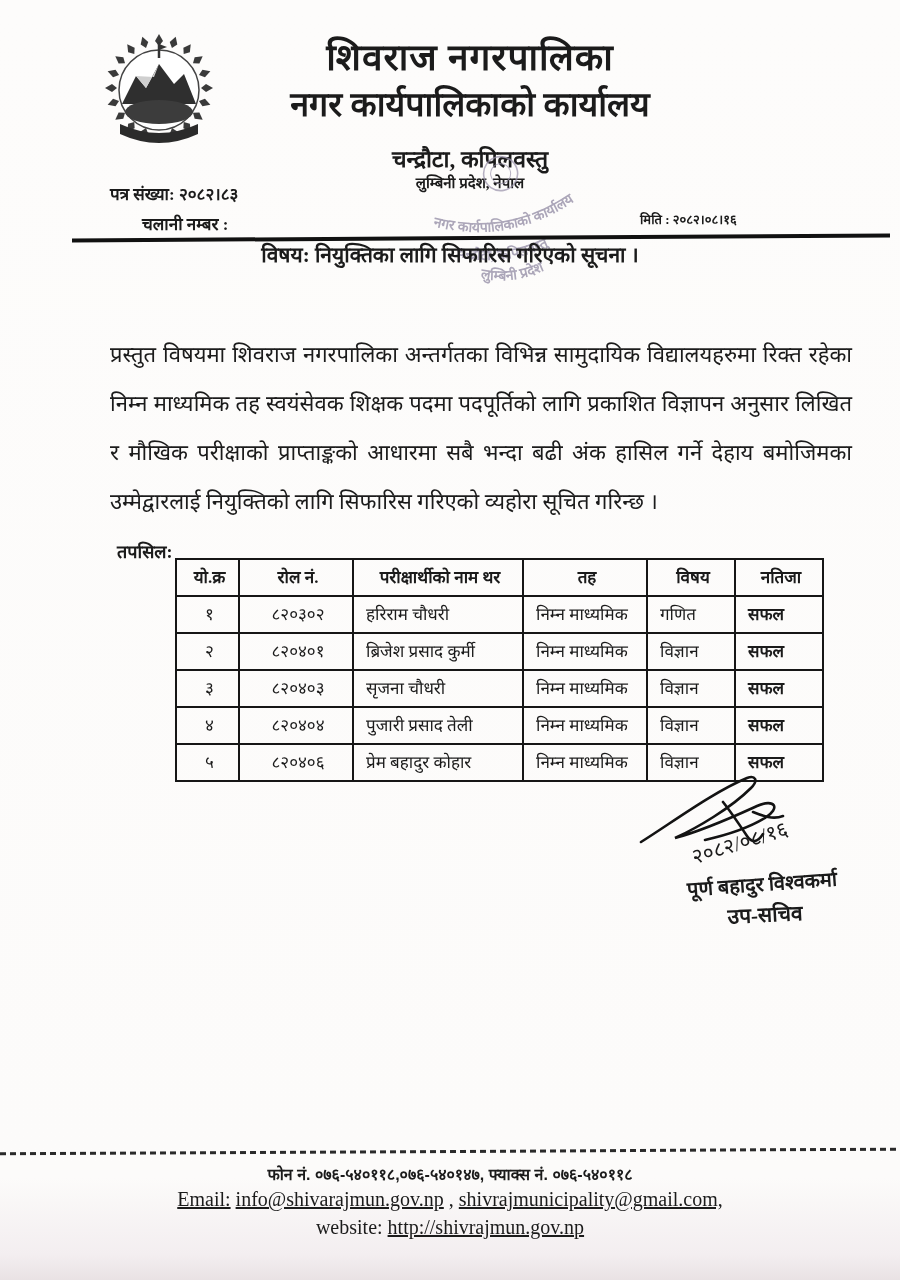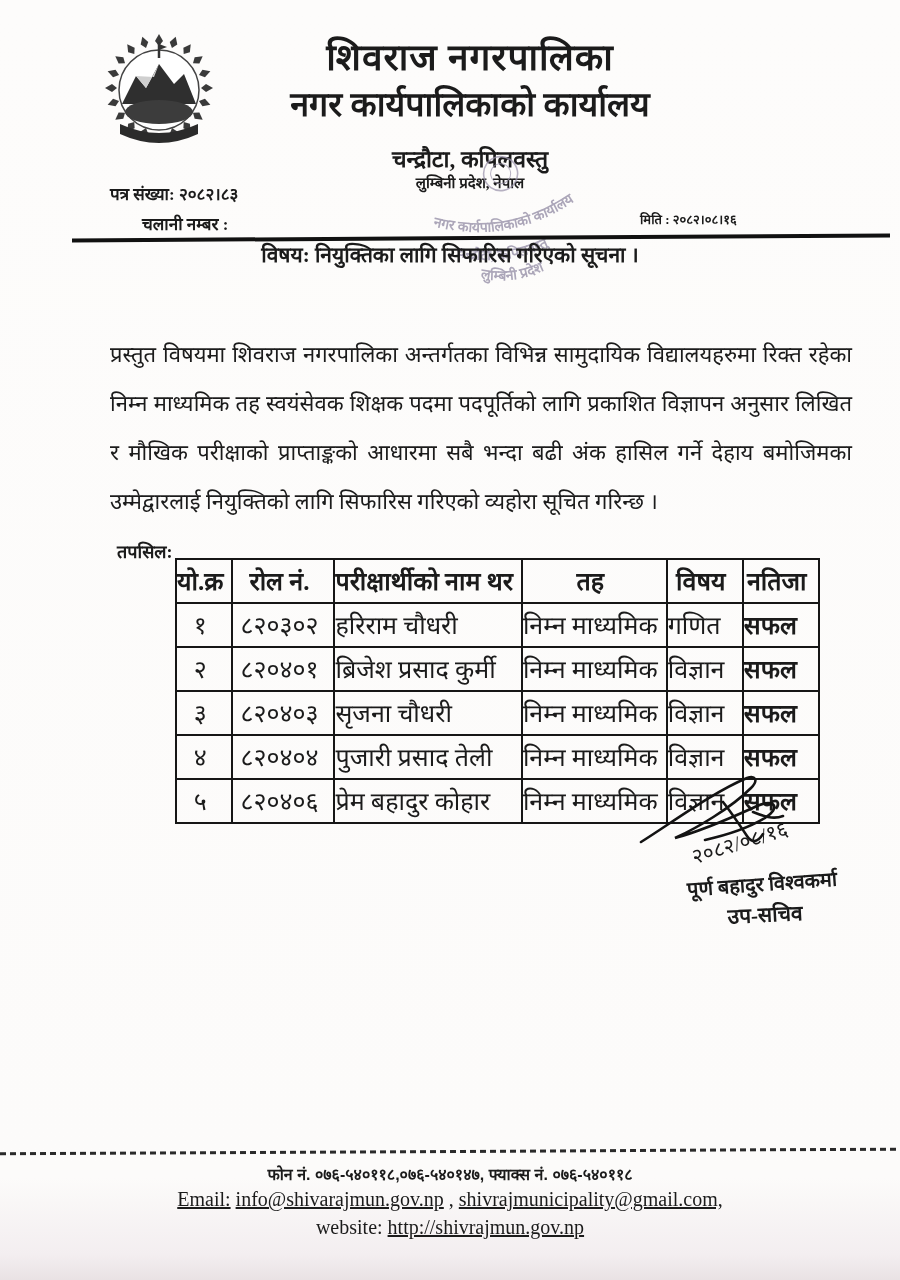--- a/index.html
+++ b/index.html
@@ -35,22 +35,22 @@
   .subject{left:150px;top:240px;width:600px;font-size:21px;}
 
   
   .body-par{left:110px;top:330px;width:742px;font-size:22px;line-height:49px;text-align:justify;}
   .tapasil{left:117px;top:503px;font-size:18px;margin-top:36px;}
 
   
   .rec-table{left:175px;top:558px;border-collapse:collapse;}
   .rec-table td,.rec-table th{
     border:2.2px solid #161616;
-    font-size:25px;
-    padding:3px 8px 5px 0;
+    font-size:17px;
+    padding:3px 8px 5px 12px;
     height:27px;
     white-space:nowrap;
   }
   .rec-table th{font-weight:bold;}
   .c-sn{width:41px;text-align:center;}
   .c-roll{width:92px;text-align:center;}
   .c-name{width:148px;text-align:left;}
   .c-level{width:102px;text-align:left;}
   .c-subj{width:66px;text-align:left;}
   .c-res{width:66px;text-align:left;font-weight:bold;margin-left:10px;}

